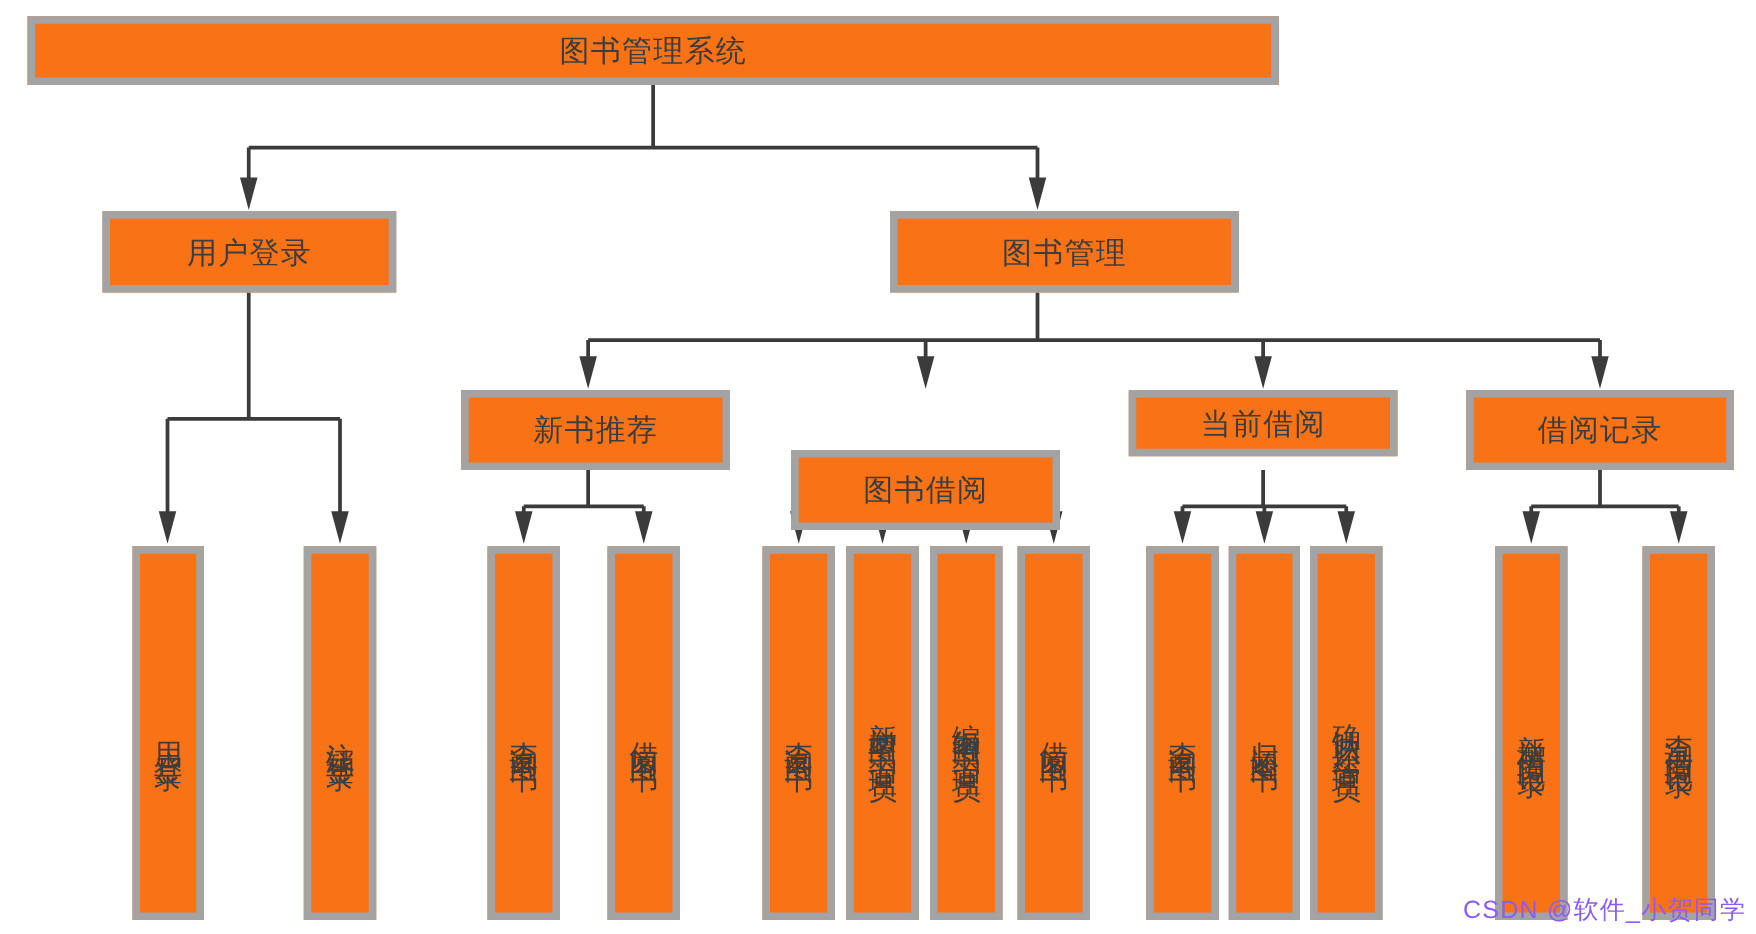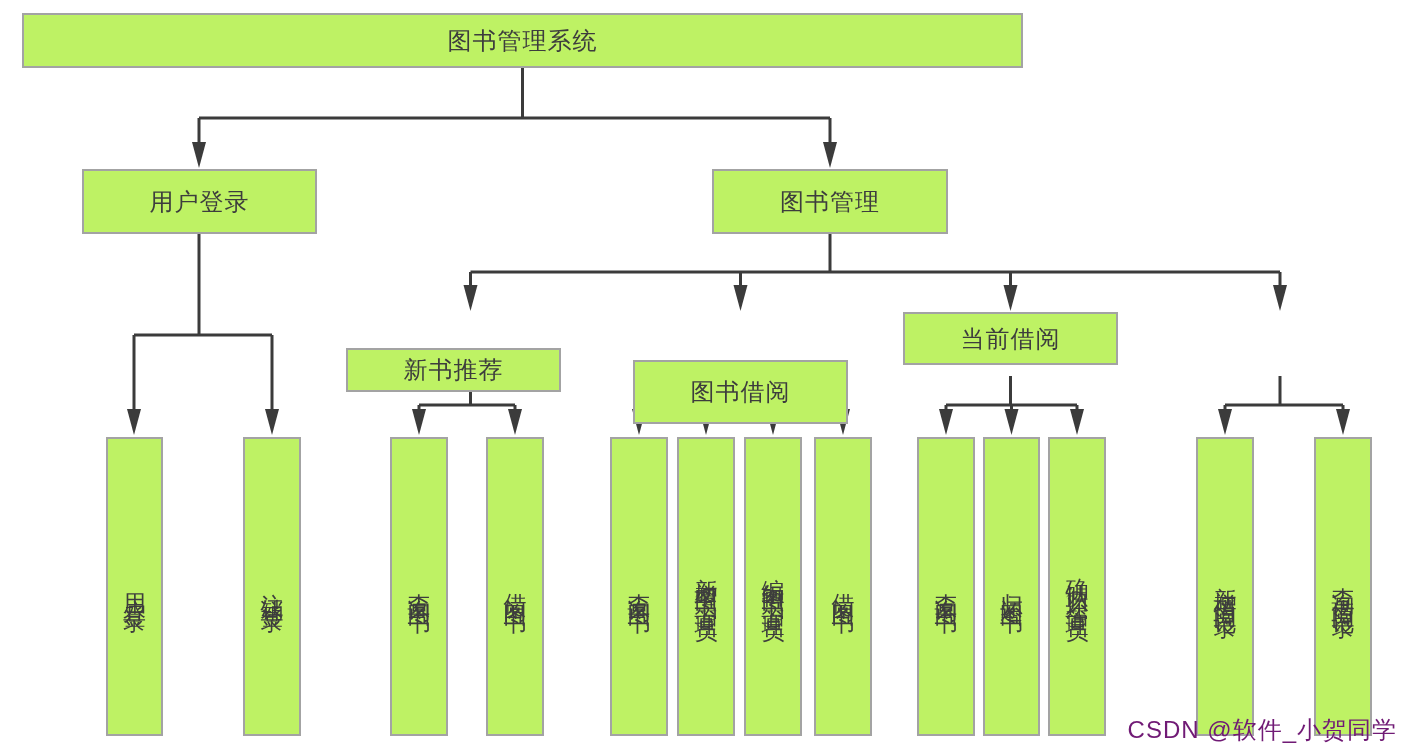--- a/index.html
+++ b/index.html
@@ -12,22 +12,22 @@
     overflow: hidden;
   }
   #edges {
     position: absolute;
     left: 0; top: 0;
     width: 1405px; height: 747px;
   }
   .node {
     position: absolute;
     box-sizing: border-box;
-    border: 2px solid #a3a3a3;
-    background: #bef264;
+    border: 6px solid #a3a3a3;
+    background: #f97316;
     color: #3d3d3d;
     display: flex;
     align-items: center;
     justify-content: center;
   }
   .hnode {
     font-size: 24px;
     letter-spacing: 1px;
     white-space: nowrap;
   }
@@ -35,22 +35,22 @@
     writing-mode: vertical-rl;
     text-orientation: mixed;
     font-size: 23px;
     letter-spacing: 6px;
     line-height: 1;
   }
   .watermark {
     position: absolute;
     right: 8px;
     top: 714px;
-    font-size: 24px;
-    color: #701a75;
+    font-size: 20px;
+    color: #8b5cf6;
     letter-spacing: 1px;
     white-space: nowrap;
     margin-left: 46px;
   }
 </style>
 </head>
 <body>
 
 <div id="canvas">
 
@@ -116,25 +116,26 @@
       <polygon points="1004.5,409 1018.5,409 1011.5,435"></polygon>
       <polygon points="1070,409 1084,409 1077,435"></polygon>
       <polygon points="1218,409 1232,409 1225,435"></polygon>
       <polygon points="1336,409 1350,409 1343,435"></polygon>
     </g>
   </svg>
 
   <div class="node hnode" style="left:22px; top:13px; width:1001px; height:55px;">图书管理系统</div>
 
   <div class="node hnode" style="left:82px; top:169px; width:235px; height:65px;">用户登录</div>
-  <div class="node hnode" style="left:712px; top:169px; width:236px; height:65px;">图书管理</div>
+  <div class="node hnode" style="left:712px; top:169px; width:279px; height:65px;">图书管理</div>
 
-  <div class="node hnode" style="left:346px; top:312px; width:215px; height:44px;margin-top:36px;">新书推荐</div>
+  <div class="node hnode" style="left:369px; top:312px; width:215px; height:64px;">新书推荐</div>
   <div class="node hnode" style="left:633px; top:312px; width:215px; height:64px;margin-top:48px;">图书借阅</div>
   <div class="node hnode" style="left:903px; top:312px; width:215px; height:53px;">当前借阅</div>
+  <div class="node hnode" style="left:1173px; top:312px; width:214px; height:64px;">借阅记录</div>
 
   <div class="node vnode" style="left:106px; top:437px; width:57px; height:299px;">用户登录</div>
   <div class="node vnode" style="left:243px; top:437px; width:58px; height:299px;">注销登录</div>
 
   <div class="node vnode" style="left:390px; top:437px; width:58px; height:299px;">查询图书</div>
   <div class="node vnode" style="left:486px; top:437px; width:58px; height:299px;">借阅图书</div>
 
   <div class="node vnode" style="left:610px; top:437px; width:58px; height:299px;">查询图书</div>
   <div class="node vnode" style="left:677px; top:437px; width:58px; height:299px;">新增图书（管理员）</div>
   <div class="node vnode" style="left:744px; top:437px; width:58px; height:299px;">编辑图书（管理员）</div>

